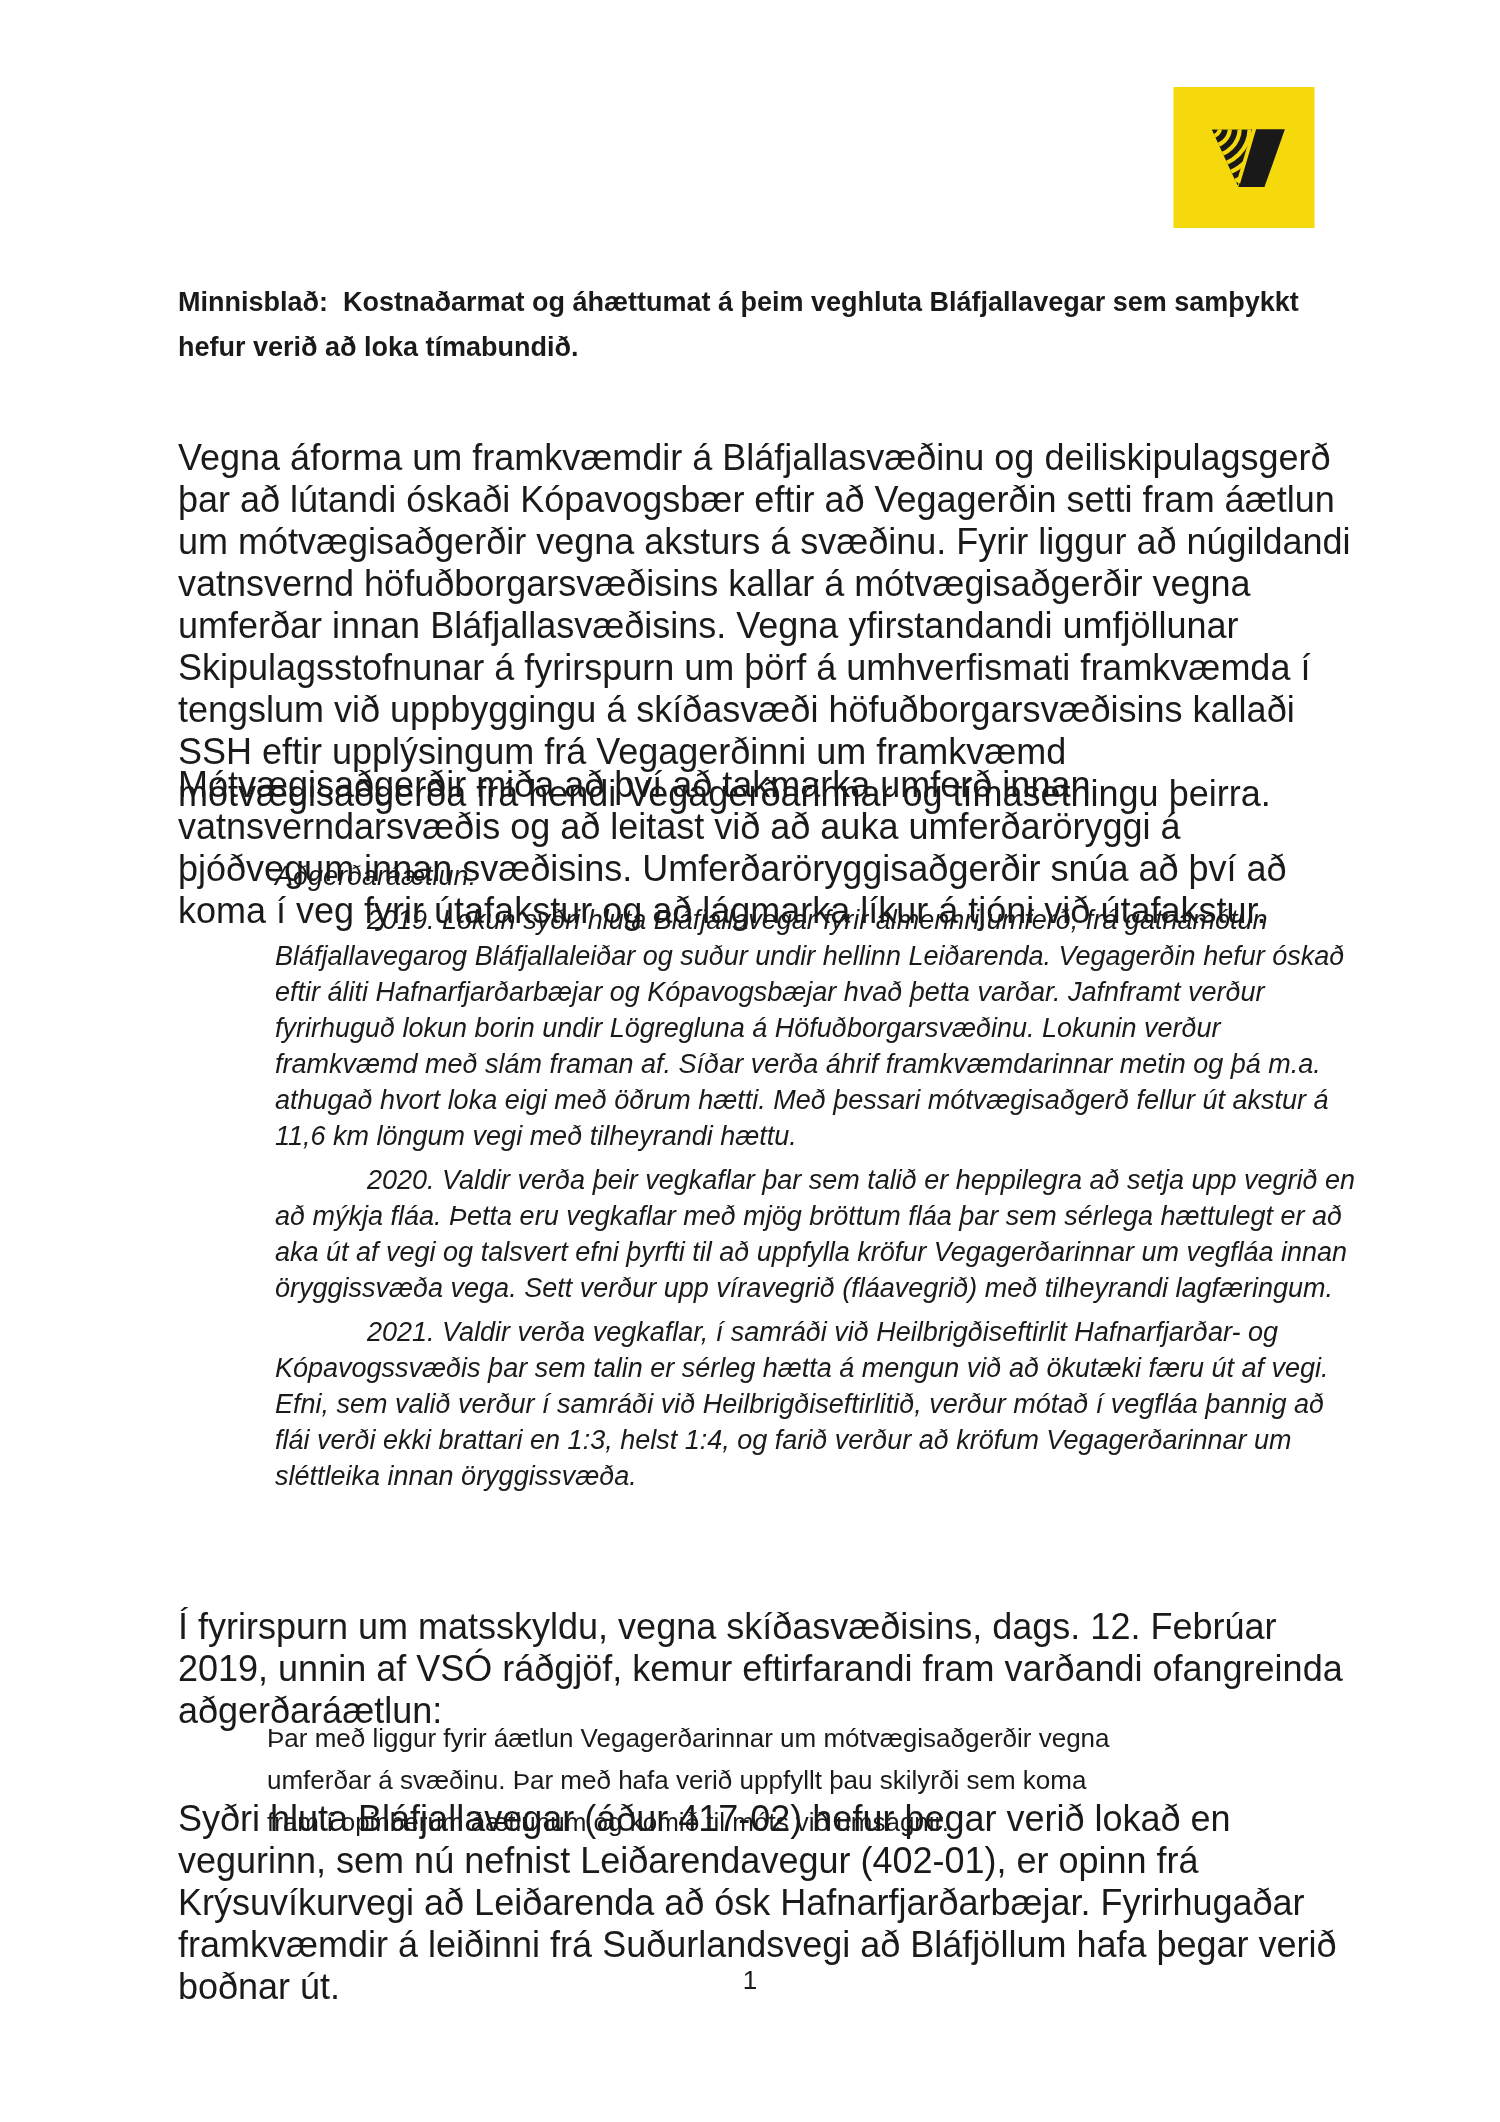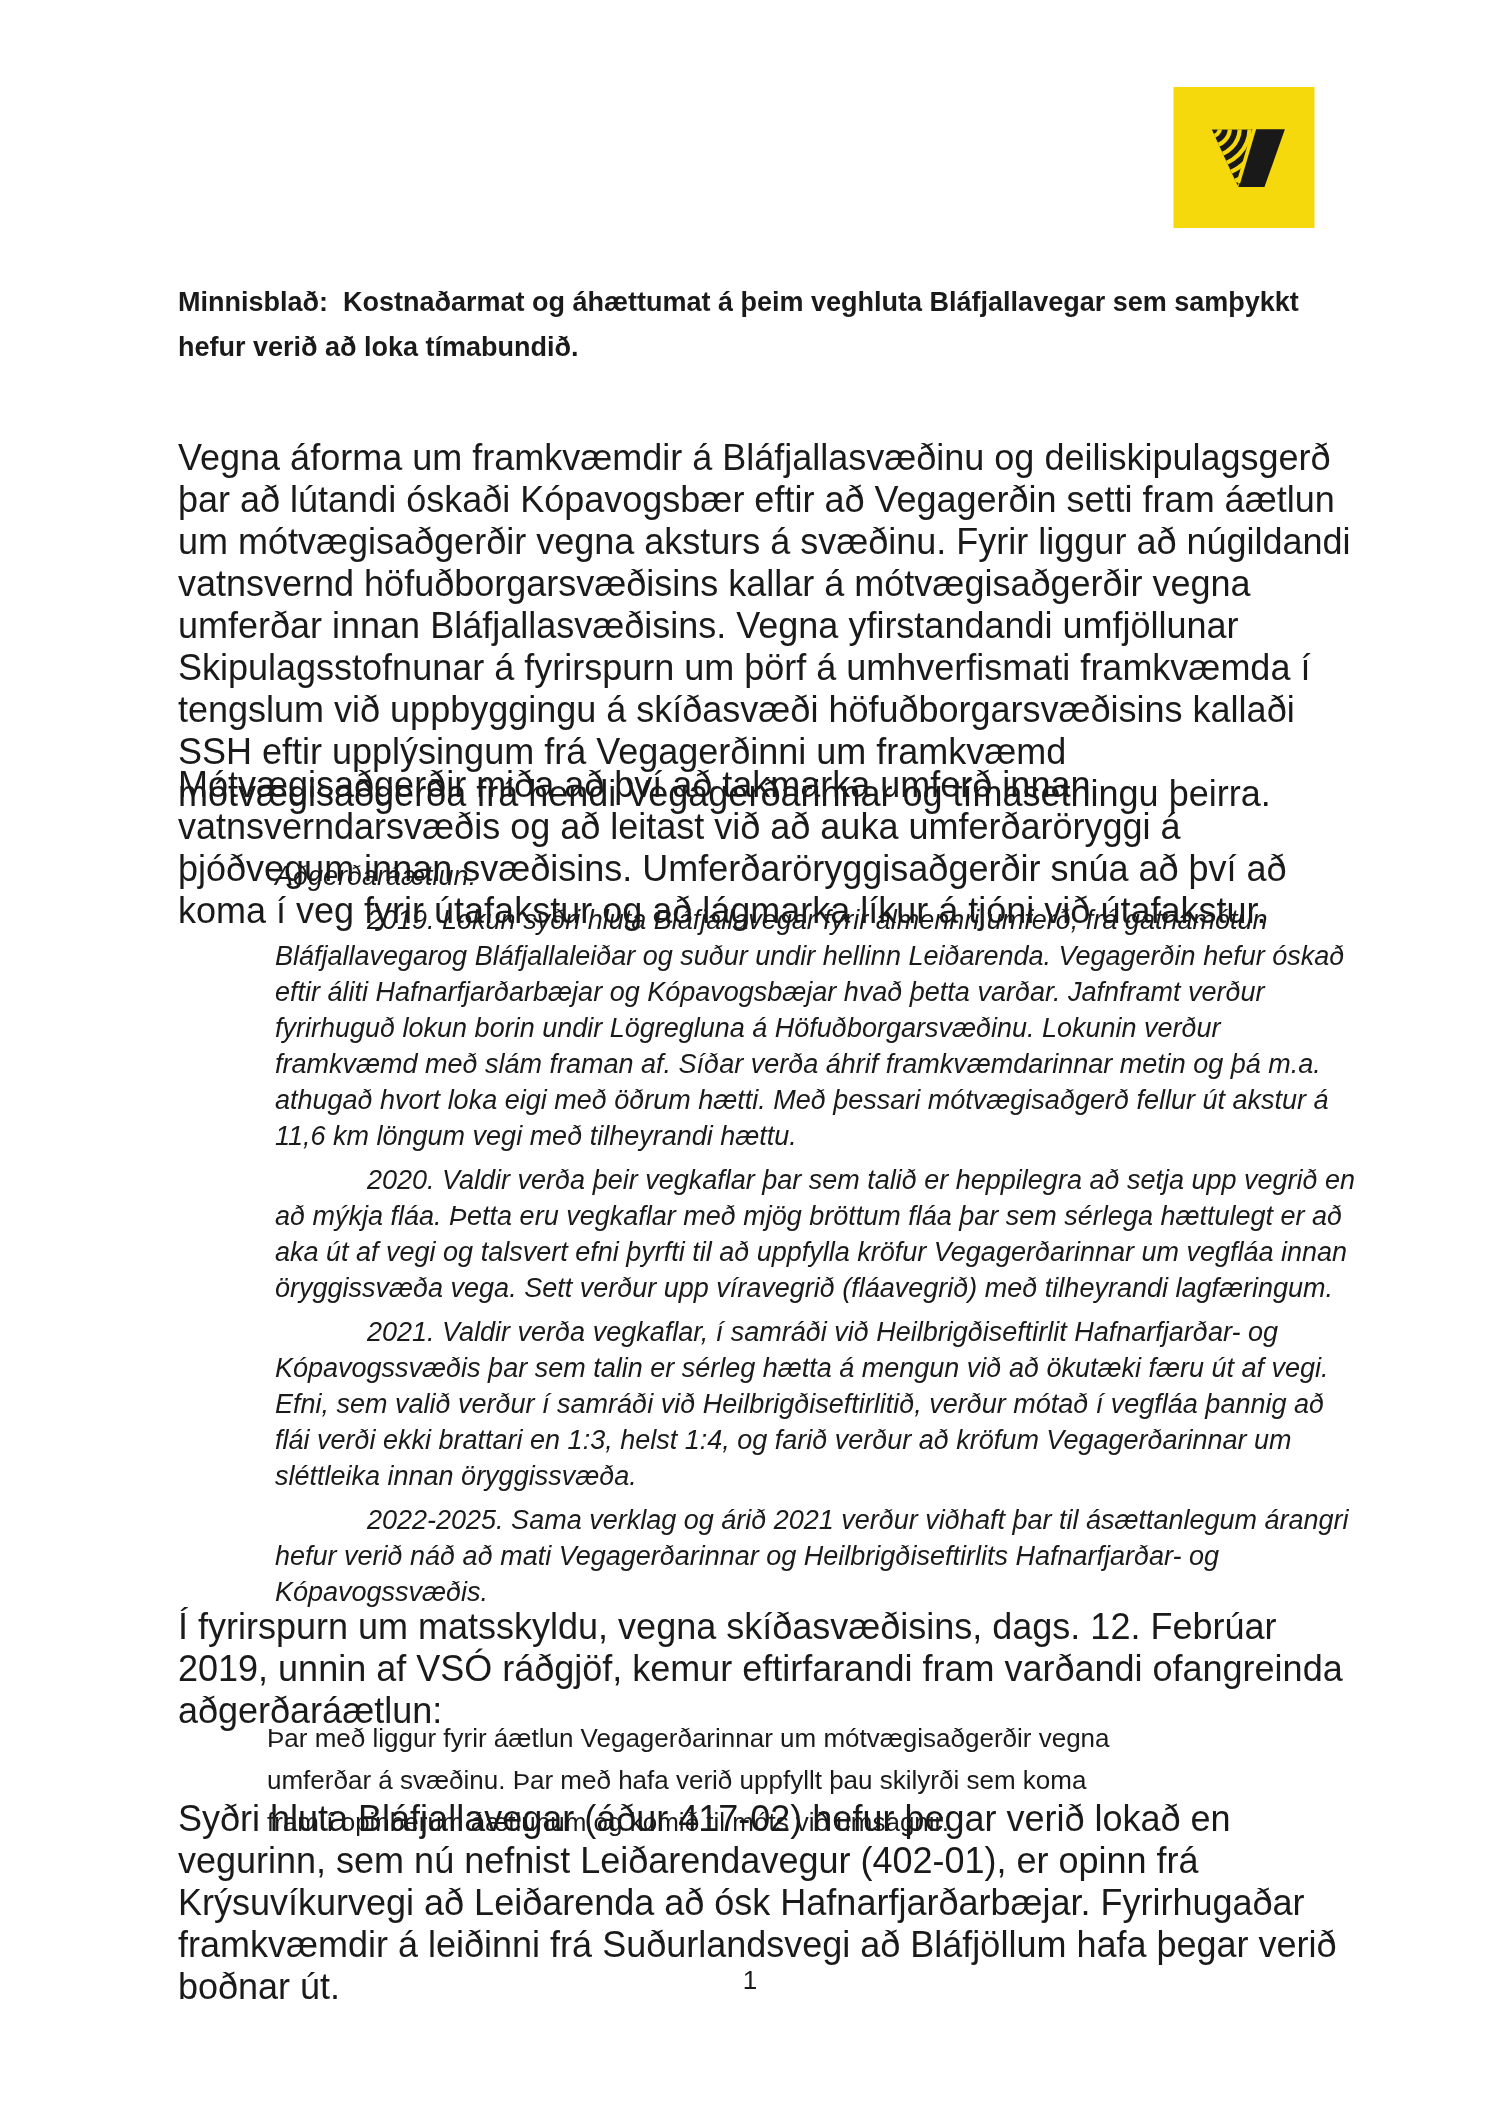--- a/index.html
+++ b/index.html
@@ -112,21 +112,20 @@
 
   <div class="body-par par-1">Vegna áforma um framkvæmdir á Bláfjallasvæðinu og deiliskipulagsgerð þar að lútandi óskaði Kópavogsbær eftir að Vegagerðin setti fram áætlun um mótvægisaðgerðir vegna aksturs á svæðinu. Fyrir liggur að núgildandi vatnsvernd höfuðborgarsvæðisins kallar á mótvægisaðgerðir vegna umferðar innan Bláfjallasvæðisins. Vegna yfirstandandi umfjöllunar Skipulagsstofnunar á fyrirspurn um þörf á umhverfismati framkvæmda í tengslum við uppbyggingu á skíðasvæði höfuðborgarsvæðisins kallaði SSH eftir upplýsingum frá Vegagerðinni um framkvæmd mótvægisaðgerða frá hendi Vegagerðarinnar og tímasetningu þeirra.</div>
 
   <div class="body-par par-2">Mótvægisaðgerðir miða að því að takmarka umferð innan vatnsverndarsvæðis og að leitast við að auka umferðaröryggi á þjóðvegum innan svæðisins. Umferðaröryggisaðgerðir snúa að því að koma í veg fyrir útafakstur og að lágmarka líkur á tjóni við útafakstur.</div>
 
   <div class="action-plan">
     <p>Aðgerðaráætlun:</p>
     <p class="indent">2019. Lokun syðri hluta Bláfjallavegar fyrir almennri umferð, frá gatnamótun Bláfjallavegarog Bláfjallaleiðar og suður undir hellinn Leiðarenda. Vegagerðin hefur óskað eftir áliti Hafnarfjarðarbæjar og Kópavogsbæjar hvað þetta varðar. Jafnframt verður fyrirhuguð lokun borin undir Lögregluna á Höfuðborgarsvæðinu. Lokunin verður framkvæmd með slám framan af. Síðar verða áhrif framkvæmdarinnar metin og þá m.a. athugað hvort loka eigi með öðrum hætti. Með þessari mótvægisaðgerð fellur út akstur á 11,6 km löngum vegi með tilheyrandi hættu.</p>
     <p class="indent">2020. Valdir verða þeir vegkaflar þar sem talið er heppilegra að setja upp vegrið en að mýkja fláa. Þetta eru vegkaflar með mjög bröttum fláa þar sem sérlega hættulegt er að aka út af vegi og talsvert efni þyrfti til að uppfylla kröfur Vegagerðarinnar um vegfláa innan öryggissvæða vega. Sett verður upp víravegrið (fláavegrið) með tilheyrandi lagfæringum.</p>
     <p class="indent">2021. Valdir verða vegkaflar, í samráði við Heilbrigðiseftirlit Hafnarfjarðar- og Kópavogssvæðis þar sem talin er sérleg hætta á mengun við að ökutæki færu út af vegi. Efni, sem valið verður í samráði við Heilbrigðiseftirlitið, verður mótað í vegfláa þannig að flái verði ekki brattari en 1:3, helst 1:4, og farið verður að kröfum Vegagerðarinnar um sléttleika innan öryggissvæða.</p>
-    <p class="indent">2022-2025. Sama verklag og árið 2021 verður viðhaft þar til ásættanlegum árangri hefur verið náð að mati Vegagerðarinnar og Heilbrigðiseftirlits Hafnarfjarðar- og Kópavogssvæðis.</p>
   </div>
 
   <div class="body-par inquiry">Í fyrirspurn um matsskyldu, vegna skíðasvæðisins, dags. 12. Febrúar 2019, unnin af VSÓ ráðgjöf, kemur eftirfarandi fram varðandi ofangreinda aðgerðaráætlun:</div>
 
   <div class="quote-par">Þar með liggur fyrir áætlun Vegagerðarinnar um mótvægisaðgerðir vegna umferðar á svæðinu. Þar með hafa verið uppfyllt þau skilyrði sem koma fram í opinberum áætlunum og komið til móts við umsagnir.</div>
 
   <div class="body-par closing">Syðri hluta Bláfjallavegar (áður 417-02) hefur þegar verið lokað en vegurinn, sem nú nefnist Leiðarendavegur (402-01), er opinn frá Krýsuvíkurvegi að Leiðarenda að ósk Hafnarfjarðarbæjar. Fyrirhugaðar framkvæmdir á leiðinni frá Suðurlandsvegi að Bláfjöllum hafa þegar verið boðnar út.</div>
 
   <div class="page-number">1</div>
 

